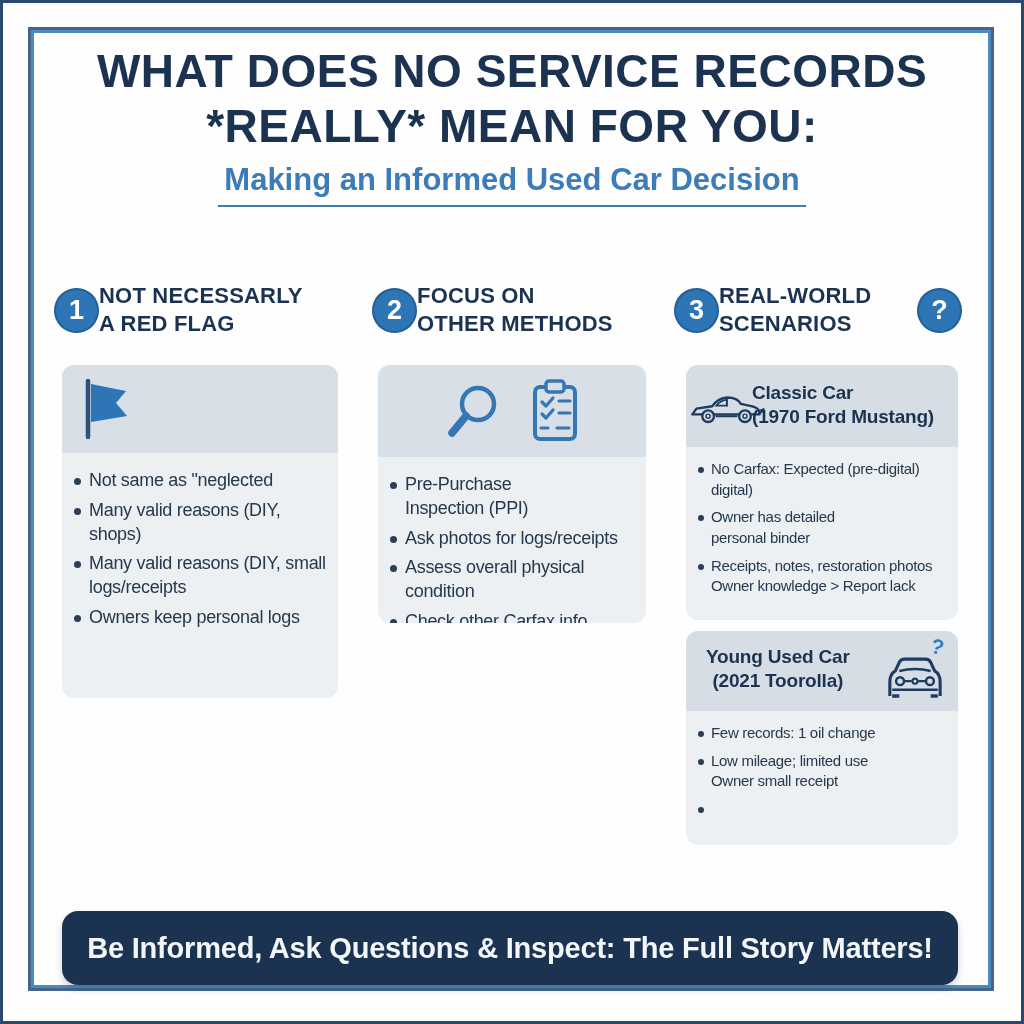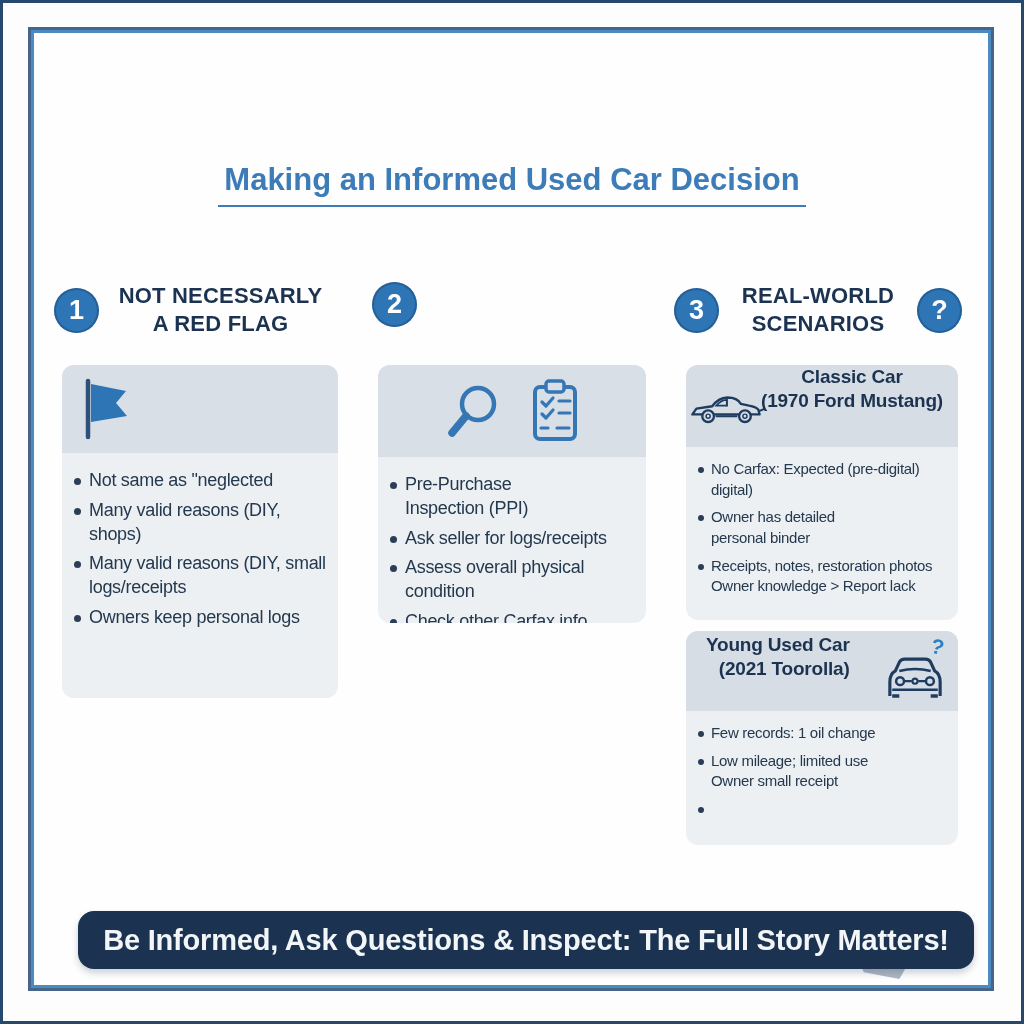--- a/index.html
+++ b/index.html
@@ -37,21 +37,21 @@
   
   .col-head { position:absolute; top:282px; display:flex; align-items:center; }
   .num {
     width:45px; height:45px; border-radius:50%; flex:none;
     background:#2e75b6; color:#ffffff;
     font-size:27px; font-weight:bold;
     display:flex; align-items:center; justify-content:center;
     box-shadow: inset 0 0 0 2px rgba(18,58,98,.35);
   }
   .col-head .htxt {
-    flex:1; text-align:center; color:#1b3350;
+    flex:1; text-align:left; color:#1b3350;
     font-size:22px; font-weight:bold; line-height:1.28; letter-spacing:0.2px;
   }
   .col-head .htxt span { display:block; }
   
   .box {
     position:absolute; background:#edf0f3; border-radius:12px; overflow:hidden;
   }
   .box-head { background:#d8dfe6; display:flex; align-items:center; }
   .box-body { padding:16px 8px 0 12px; }
   .bullet { display:flex; gap:8px; margin-bottom:6px; list-style:none; }
@@ -68,22 +68,22 @@
   #box2 .box-head { height:92px; justify-content:center; gap:28px; }
   
   .card { position:absolute; background:#edf0f3; border-radius:12px; overflow:hidden; }
   #card1 { left:686px; top:365px; width:272px; height:255px; }
   #card2 { left:686px; top:631px; width:272px; height:214px; }
   .card-head { background:#d6dde5; position:relative; }
   #card1 .card-head { height:82px; }
   #card2 .card-head { height:80px; }
   .card-title { color:#1b3350; font-weight:bold; font-size:19px; line-height:1.25; letter-spacing:-0.2px; }
   .card-title span { display:block; }
-  #card1 .card-title { position:absolute; left:66px; right:6px; top:0; text-align:center; }
-  #card2 .card-title { position:absolute; left:20px; top:2px; text-align:right; }
+  #card1 .card-title { position:absolute; left:66px; right:6px; top:16px; }
+  #card2 .card-title { position:absolute; left:20px; top:14px; text-align:center; }
   .card .box-body { padding:12px 6px 0 12px; }
   .card .txt { font-size:15px; letter-spacing:-0.3px; line-height:1.38; }
   .card .dot { width:6px; height:6px; margin-top:8px; }
   .card .bullet { gap:7px; margin-bottom:7px; }
   #classic-car { position:absolute; left:4px; top:22px; }
   #modern-car { position:absolute; right:10px; top:22px; }
   .q-mini {
     position:absolute; right:14px; top:4px;
     color:#2e80c5; font-size:21px; font-weight:bold; transform:rotate(14deg);
   }
@@ -91,50 +91,55 @@
   #head1 { left:54px; width:288px; }
   #head2 { left:372px; width:276px; }
   #head3 { left:674px; width:288px; }
   
   .curl {
     position:absolute; left:860px; top:964px; width:48px; height:15px;
     background:#aeb8c3; clip-path:polygon(0 0,100% 0,82% 100%,8% 55%);
     z-index:1;
   }
   .banner {
-    position:absolute; left:62px; top:911px; width:896px; height:58px;
+    position:absolute; left:62px; top:911px; width:896px; height:74px;
     background:#1b3350; border-radius:16px; z-index:2;
     display:flex; align-items:center; justify-content:center;
     box-shadow:0 4px 7px rgba(27,51,80,.22);
-    margin-left:16px;
   }
   .banner-text {
     color:#f3f6f9; font-size:29px; font-weight:bold; letter-spacing:-0.2px;
   }
 </style>
 </head>
 <body>
 
 <div class="page">
   <div class="frame"></div>
 
+  <h1 class="title">
+    <span>WHAT DOES NO SERVICE RECORDS</span>
+    <span>*REALLY* MEAN FOR YOU:</span>
+  </h1>
   <div class="subtitle-wrap">
     <span class="subtitle">Making an Informed Used Car Decision</span>
   </div>
 
   <div class="col-head" id="head1">
     <div class="num">1</div>
     <div class="htxt">
       <span>NOT NECESSARLY</span>
       <span>A RED FLAG</span>
     </div>
   </div>
   <div class="col-head" id="head2">
     <div class="num">2</div>
     <div class="htxt">
+      <span>FOCUS ON</span>
+      <span>OTHER METHODS</span>
     </div>
   </div>
   <div class="col-head" id="head3">
     <div class="num">3</div>
     <div class="htxt">
       <span>REAL-WORLD</span>
       <span>SCENARIOS</span>
     </div>
     <div class="num">?</div>
   </div>
@@ -186,21 +191,21 @@
       </svg>
     </div>
     <ul class="box-body">
       <li class="bullet">
           <span class="dot"></span>
           <span class="txt">Pre-Purchase
 Inspection (PPI)</span>
         </li>
       <li class="bullet">
           <span class="dot"></span>
-          <span class="txt">Ask seller for logs/receipts</span>
+          <span class="txt">Ask photos for logs/receipts</span>
         </li>
       <li class="bullet">
           <span class="dot"></span>
           <span class="txt">Assess overall physical
 condition</span>
         </li>
       <li class="bullet">
           <span class="dot"></span>
           <span class="txt">Check other Carfax info
 (title, accidents)</span>

